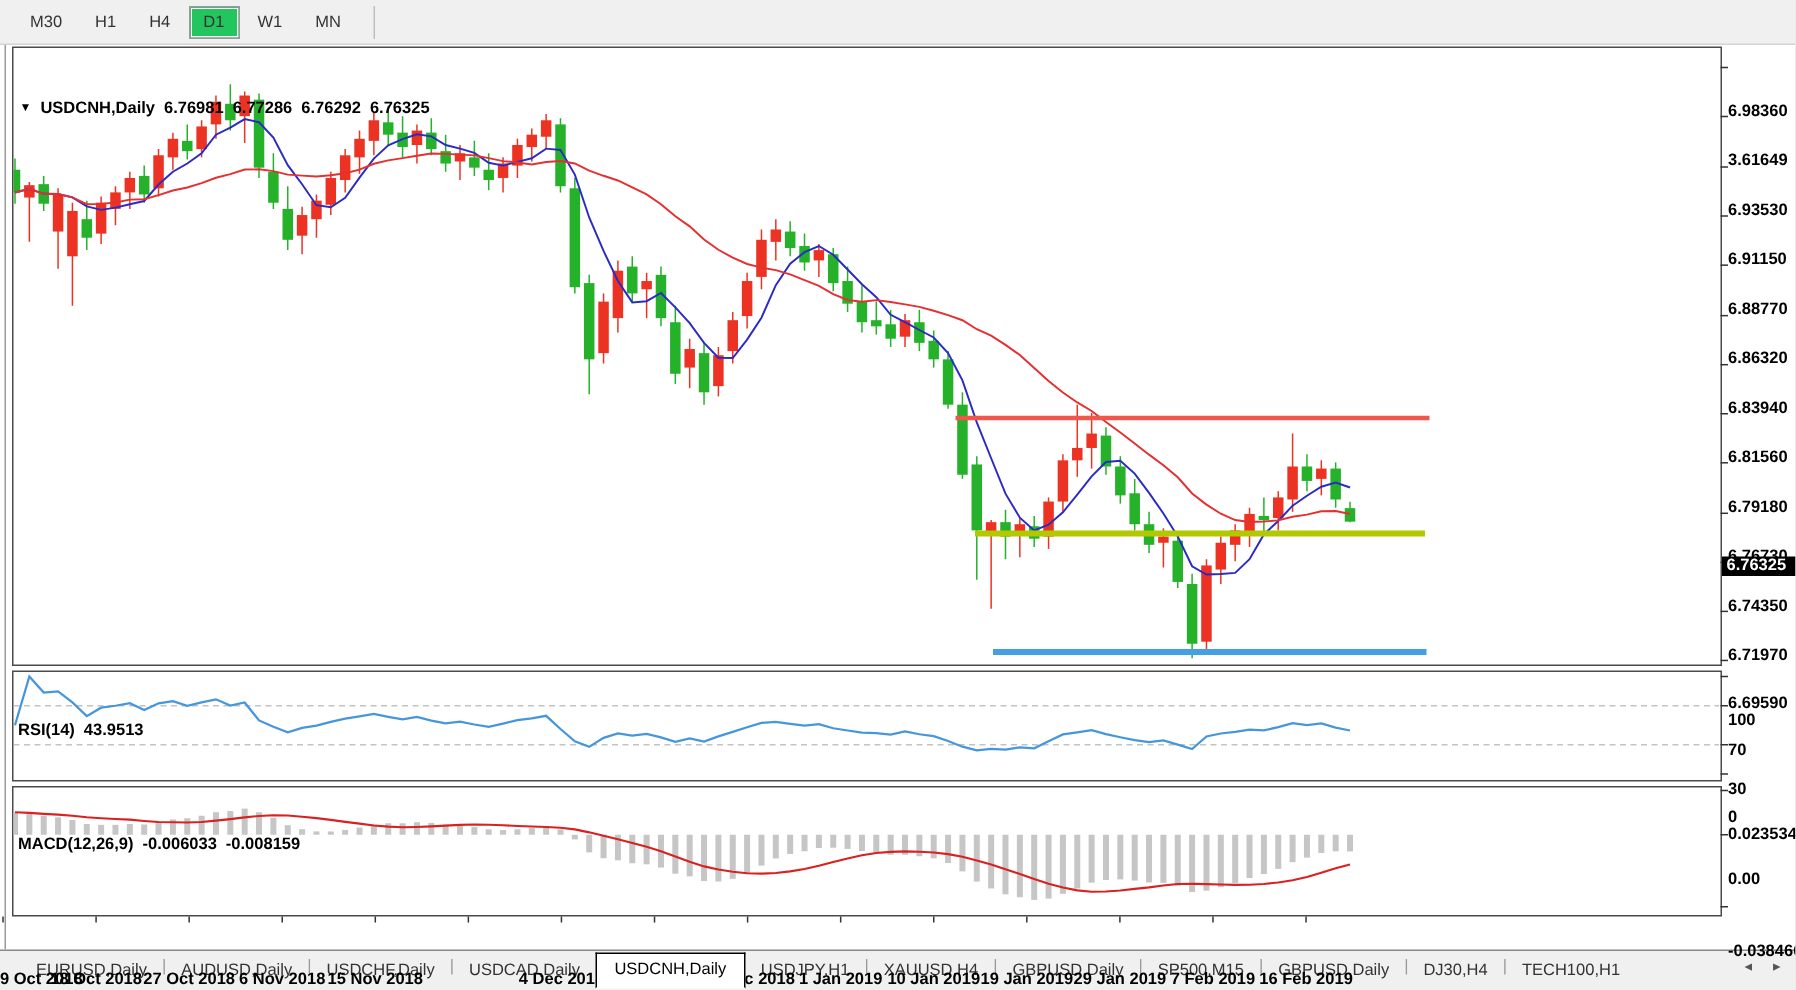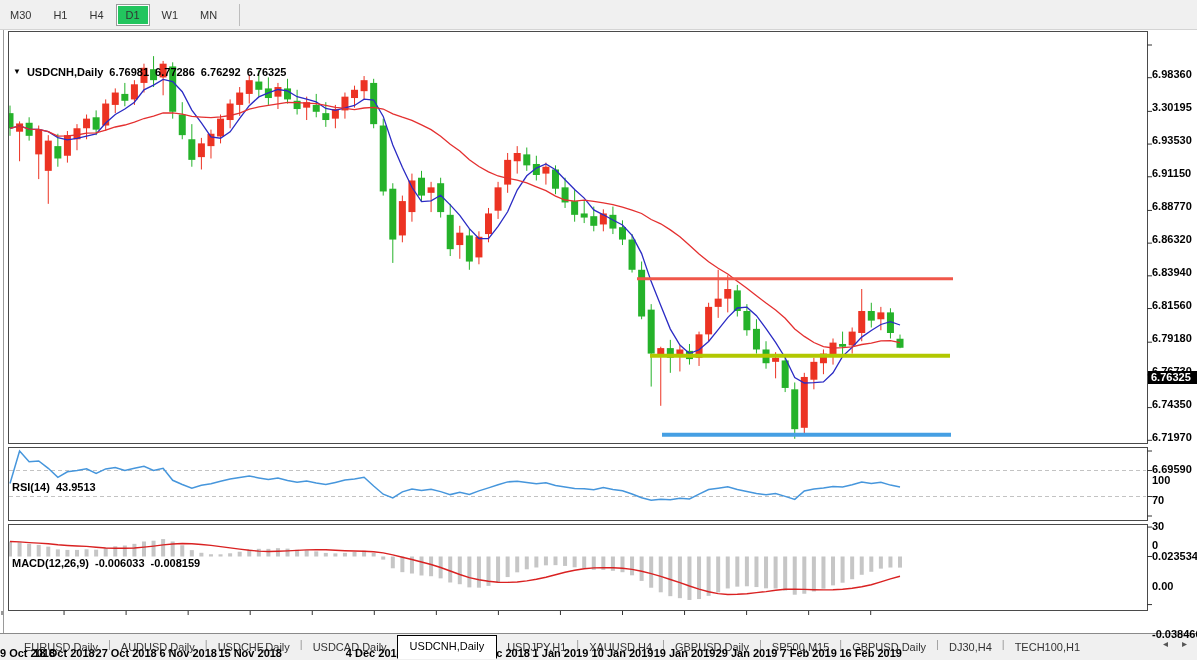--- a/index.html
+++ b/index.html
@@ -1,20 +1,20 @@
 <!DOCTYPE html>
 <html><head>
 <meta charset="utf-8">
 <style>
   html,body{margin:0;padding:0;background:#d8d8d8;}
   .app{position:relative;width:1197px;height:660px;background:#ffffff;
        font-family:"Liberation Sans",sans-serif;overflow:hidden;-webkit-font-smoothing:none;}
   
   .toolbar{position:absolute;top:0;left:0;width:1197px;height:30px;background:#f0f0f0;
-           display:flex;align-items:center;box-sizing:border-box;
+           display:flex;align-items:center;padding-left:10px;box-sizing:border-box;
            border-bottom:1px solid #d4d4d4;}
   .tf-btn{font-size:11px;color:#333;padding:4px 9px;margin-right:2px;border:1px solid transparent;}
   .tf-btn.active{background:#22c55e;border:1px solid #9a9a9a;box-shadow:inset 0 0 0 1px #fff;}
   .tb-sep{width:1px;height:22px;background:#bdbdbd;margin:0 10px;}
   
   .chart-frame{position:absolute;top:30px;left:0;width:1197px;height:603px;background:#fff;}
   .chart-frame .edge{position:absolute;left:3px;top:0;bottom:0;width:1px;background:#9a9a9a;}
   svg.overlay{position:absolute;top:0;left:0;z-index:1;}
   .lbl{position:absolute;z-index:2;font-size:11px;font-weight:700;color:#000;white-space:nowrap;}
   .hdr{position:absolute;z-index:2;font-size:11px;font-weight:700;color:#000;display:flex;gap:6px;align-items:center;white-space:nowrap;}
@@ -415,21 +415,21 @@
     </div>
 
     <div class="hdr" style="left:12px;top:527px;">
       <span>MACD(12,26,9)</span>
       <span>-0.006033</span>
       <span>-0.008159</span>
     </div>
 
     <div class="price-tag" style="top: 340.761px;">6.76325</div>
   <div class="lbl" style="left: 1152px; top: 38px;">6.98360</div>
-      <div class="lbl" style="left: 1152px; top: 70.7012px;">3.30195</div>
+      <div class="lbl" style="left: 1152px; top: 70.7012px;">3.61649</div>
       <div class="lbl" style="left: 1152px; top: 104.364px;">6.93530</div>
       <div class="lbl" style="left: 1152px; top: 137.065px;">6.91150</div>
       <div class="lbl" style="left: 1152px; top: 169.767px;">6.88770</div>
       <div class="lbl" style="left: 1152px; top: 203.43px;">6.86320</div>
       <div class="lbl" style="left: 1152px; top: 236.131px;">6.83940</div>
       <div class="lbl" style="left: 1152px; top: 268.832px;">6.81560</div>
       <div class="lbl" style="left: 1152px; top: 301.533px;">6.79180</div>
       <div class="lbl" style="left: 1152px; top: 335.196px;">6.76730</div>
       <div class="lbl" style="left: 1152px; top: 367.897px;">6.74350</div>
       <div class="lbl" style="left: 1152px; top: 400.599px;">6.71970</div>

